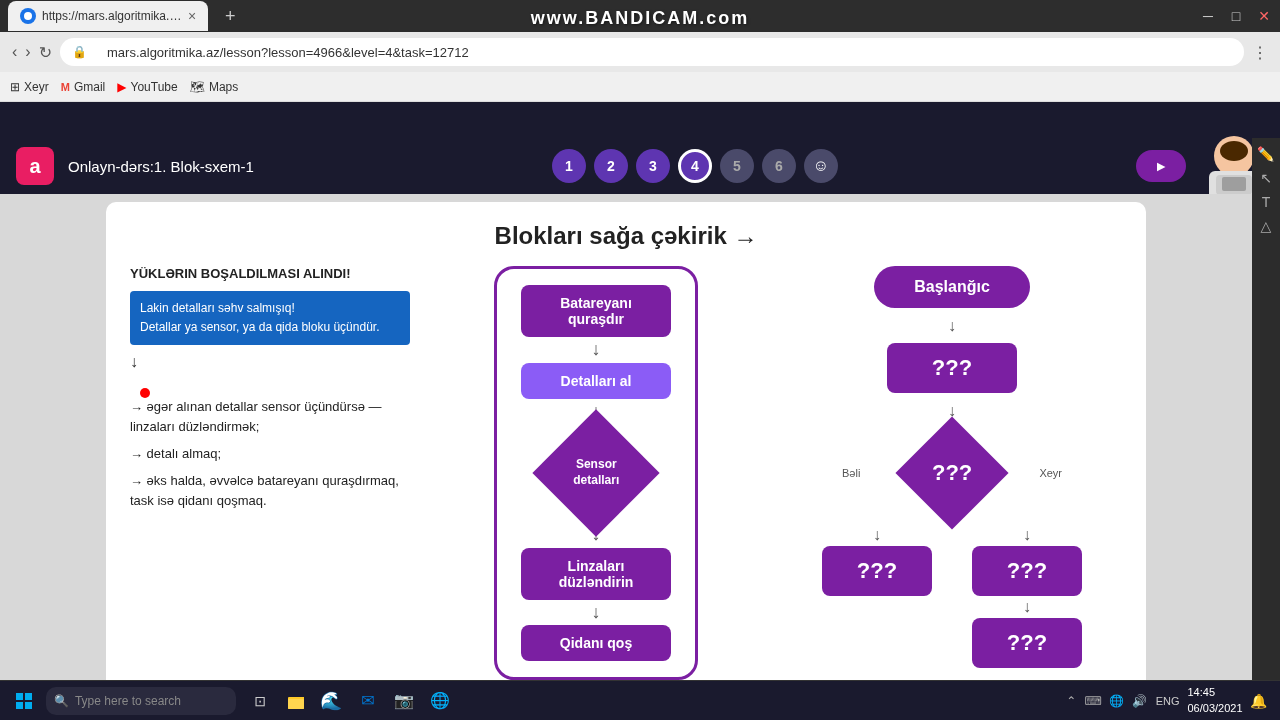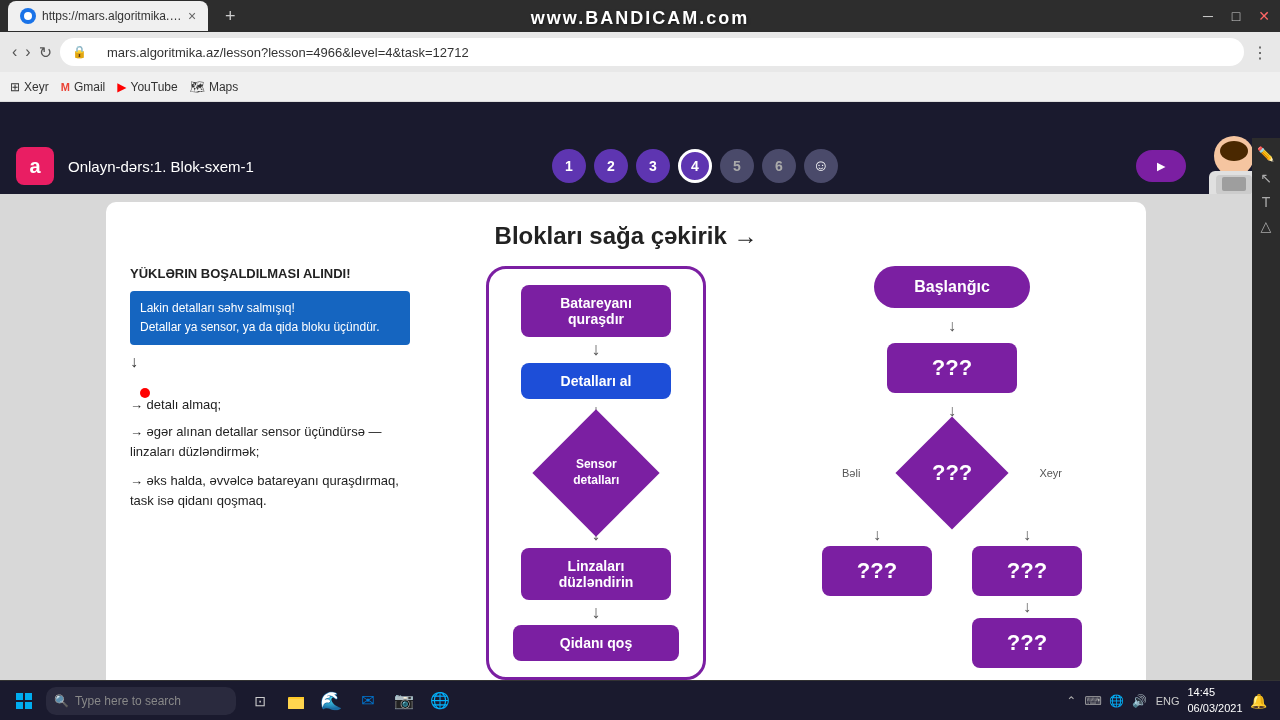--- a/index.html
+++ b/index.html
@@ -144,43 +144,43 @@
             <span>Detallar ya sensor, ya da qida bloku üçündür.</span>
           </div>
 
           <div style="font-size:16px;color:#333;margin-bottom:8px;">↓</div>
 
           
           <div style="position:relative;display:inline-block;">
             <div style="width:10px;height:10px;background:red;border-radius:50%;position:absolute;right:-20px;top:50%;transform:translateY(-50%);"></div>
           </div>
 
+          <div style="font-size:13px;color:#222;margin-bottom:10px;line-height:1.5;">→ əgər alınan detallar sensor üçündürsə — linzaları düzləndirmək;</div>
           <div style="font-size:13px;color:#222;margin-bottom:10px;">→ detalı almaq;</div>
-          <div style="font-size:13px;color:#222;margin-bottom:10px;line-height:1.5;">→ əgər alınan detallar sensor üçündürsə — linzaları düzləndirmək;</div>
           <div style="font-size:13px;color:#222;line-height:1.5;">→ əks halda, əvvəlcə batareyanı quraşdırmaq, task isə qidanı qoşmaq.</div>
         </div>
 
         <div style="flex:1;display:flex;justify-content:center;">
           <div style="border:3px solid #7b1fa2;border-radius:20px;padding:16px 24px;display:flex;flex-direction:column;align-items:center;gap:2px;min-width:180px;">
 
             <div style="background:#7b1fa2;color:white;border-radius:8px;padding:10px 18px;font-size:14px;font-weight:bold;text-align:center;width:150px;">Batareyanı quraşdır</div>
             <div style="color:#555;font-size:18px;line-height:1.2;">↓</div>
 
-            <div style="background:#1d4ed8;color:white;border-radius:8px;padding:10px 18px;font-size:14px;font-weight:bold;text-align:center;width:150px;">Detalları al</div>
+            <div style="background:#8b5cf6;color:white;border-radius:8px;padding:10px 18px;font-size:14px;font-weight:bold;text-align:center;width:150px;">Detalları al</div>
             <div style="color:#555;font-size:18px;line-height:1.2;">↓</div>
 
             <div style="background:#7b1fa2;transform:rotate(45deg);width:90px;height:90px;display:flex;align-items:center;justify-content:center;cursor:pointer;margin:4px 0;">
               <div style="transform:rotate(-45deg);color:white;font-size:12px;font-weight:bold;text-align:center;line-height:1.3;">Sensor detalları</div>
             </div>
             <div style="color:#555;font-size:18px;line-height:1.2;">↓</div>
 
             <div style="background:#7b1fa2;color:white;border-radius:8px;padding:10px 18px;font-size:14px;font-weight:bold;text-align:center;width:150px;">Linzaları düzləndirin</div>
             <div style="color:#555;font-size:18px;line-height:1.2;">↓</div>
 
-            <div style="background:#7b1fa2;color:white;border-radius:8px;padding:10px 18px;font-size:14px;font-weight:bold;text-align:center;width:166px;">Qidanı qoş</div>
+            <div style="background:#7b1fa2;color:white;border-radius:8px;padding:10px 18px;font-size:14px;font-weight:bold;text-align:center;width:150px;">Qidanı qoş</div>
           </div>
         </div>
 
         <div style="width:340px;flex-shrink:0;display:flex;flex-direction:column;align-items:center;gap:8px;">
 
           <div style="background:#7b1fa2;color:white;border-radius:24px;padding:12px 40px;font-size:16px;font-weight:bold;text-align:center;cursor:pointer;">Başlanğıc</div>
           <div style="color:#555;font-size:16px;line-height:1.2;">↓</div>
 
           <div style="background:#7b1fa2;color:white;border-radius:8px;padding:12px 28px;font-size:22px;font-weight:bold;text-align:center;min-width:130px;">???</div>
           <div style="color:#555;font-size:16px;line-height:1.2;">↓</div>

